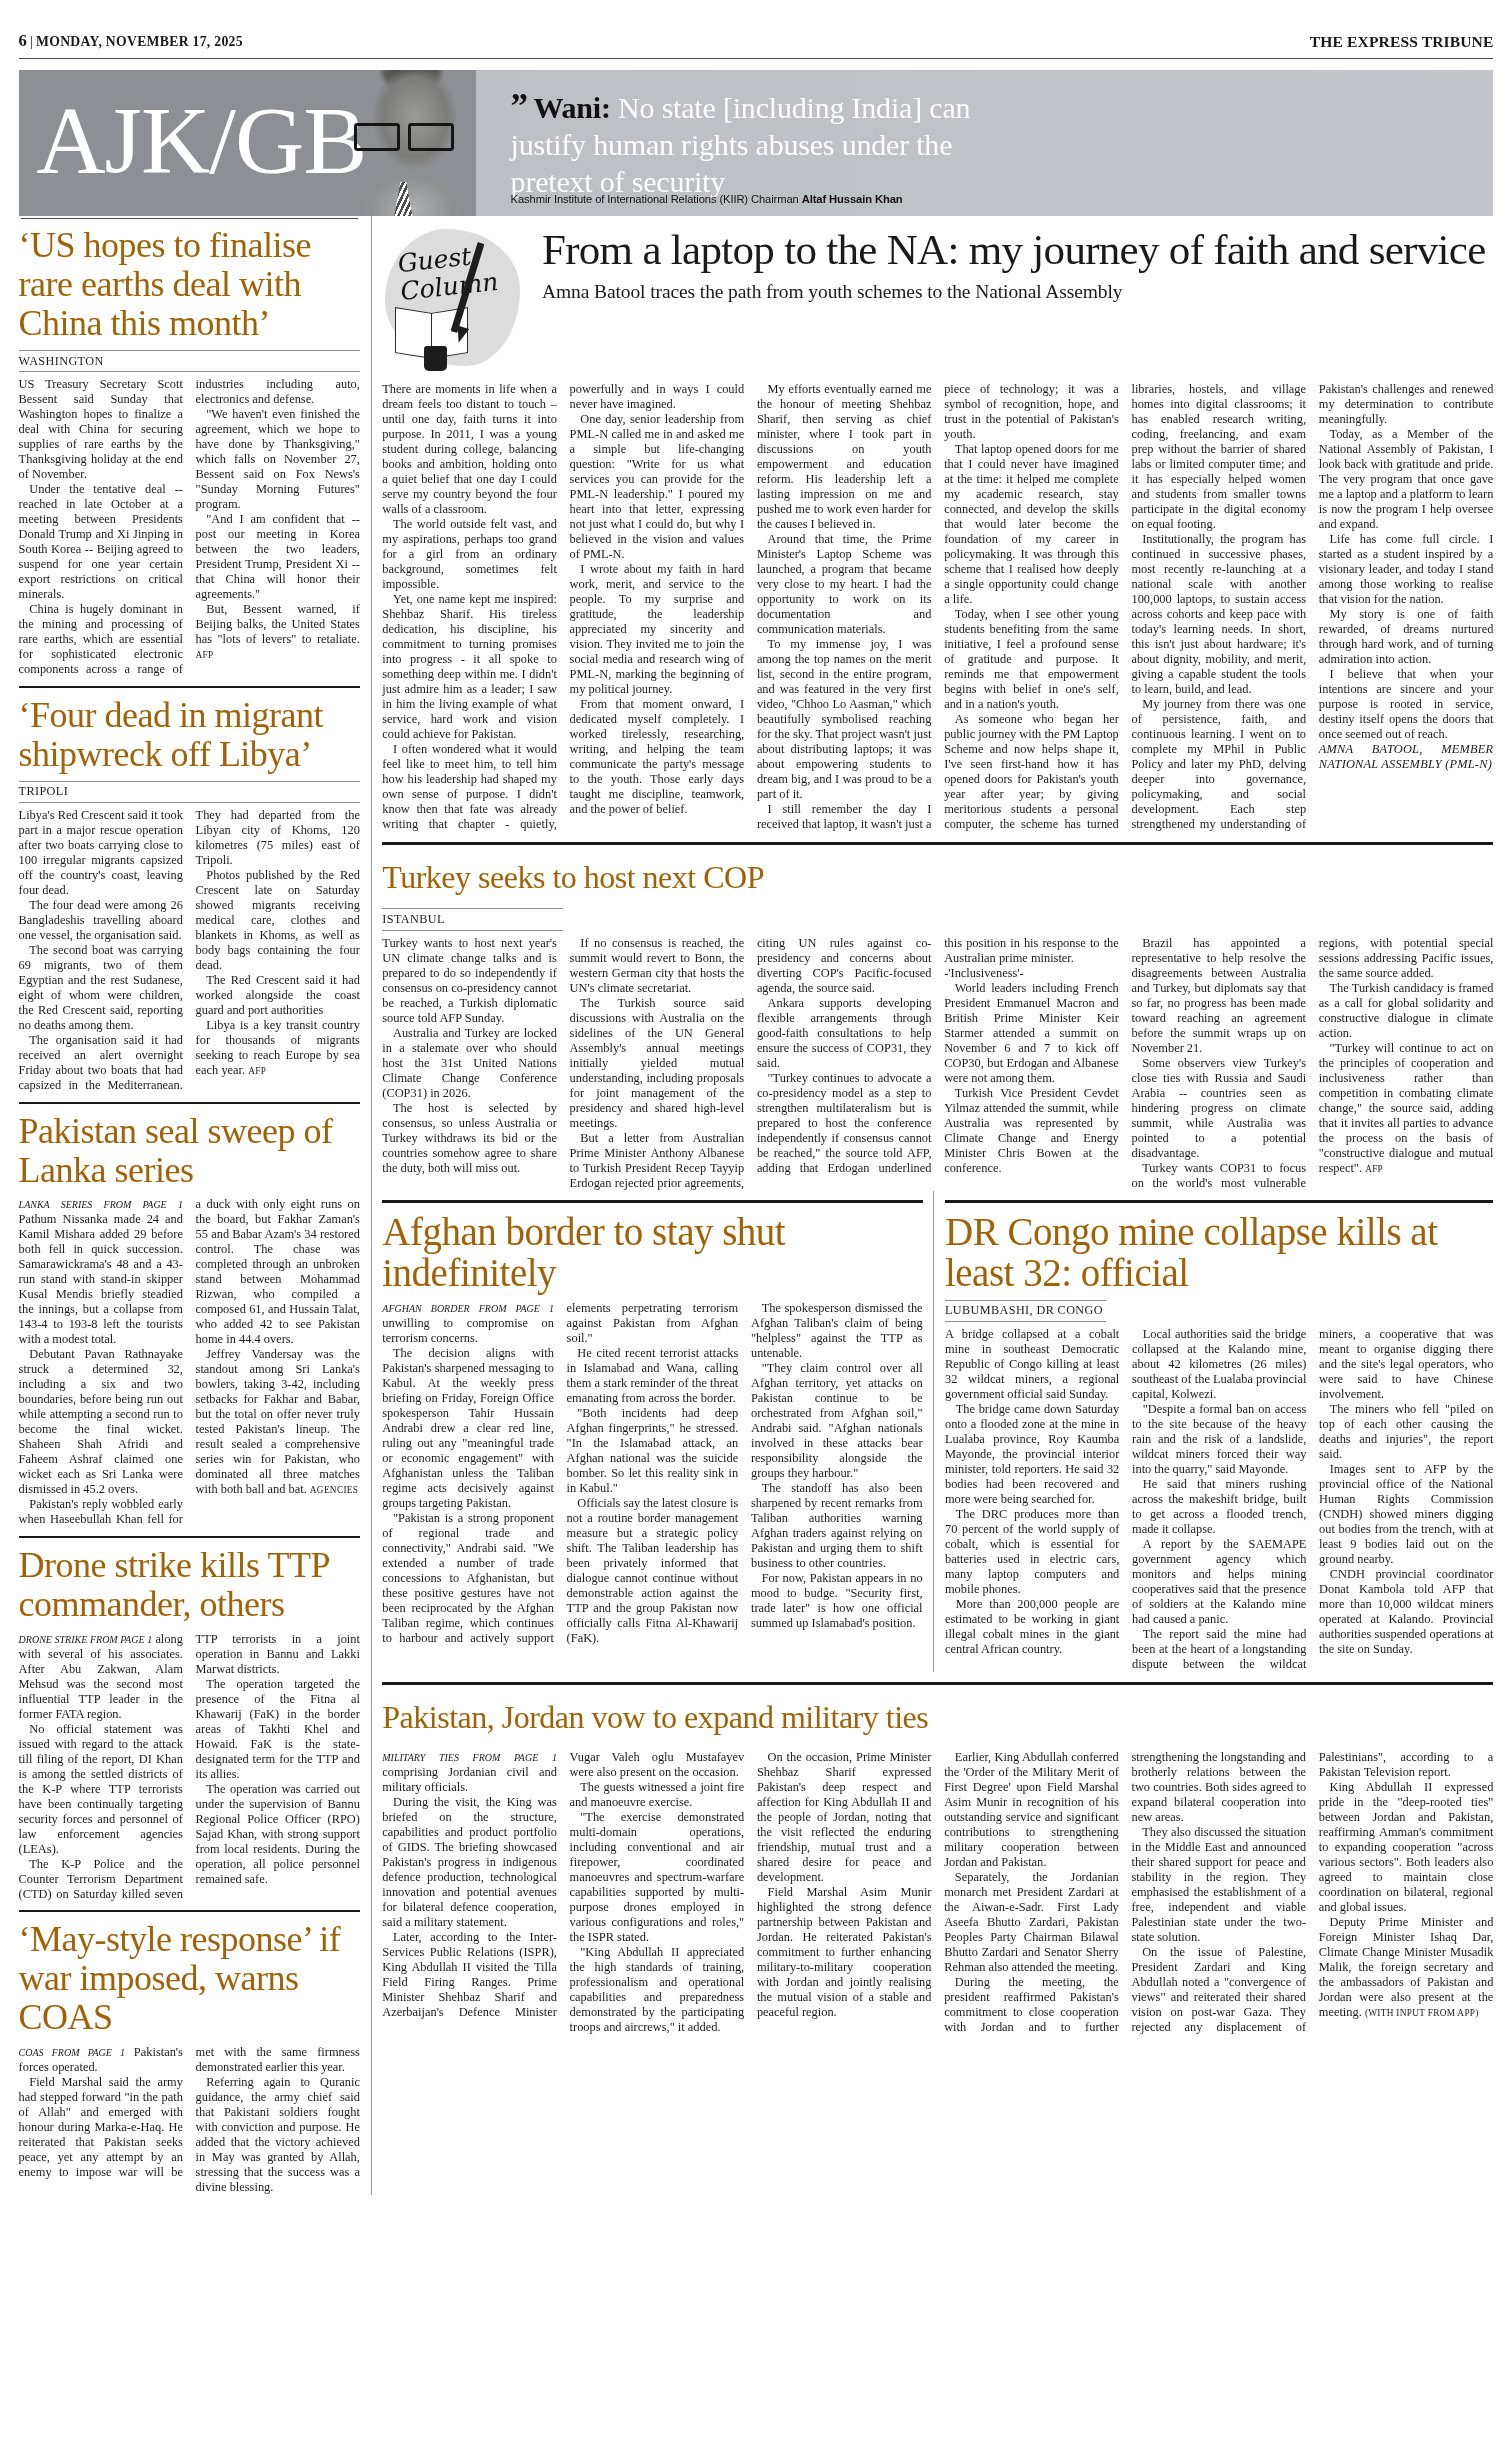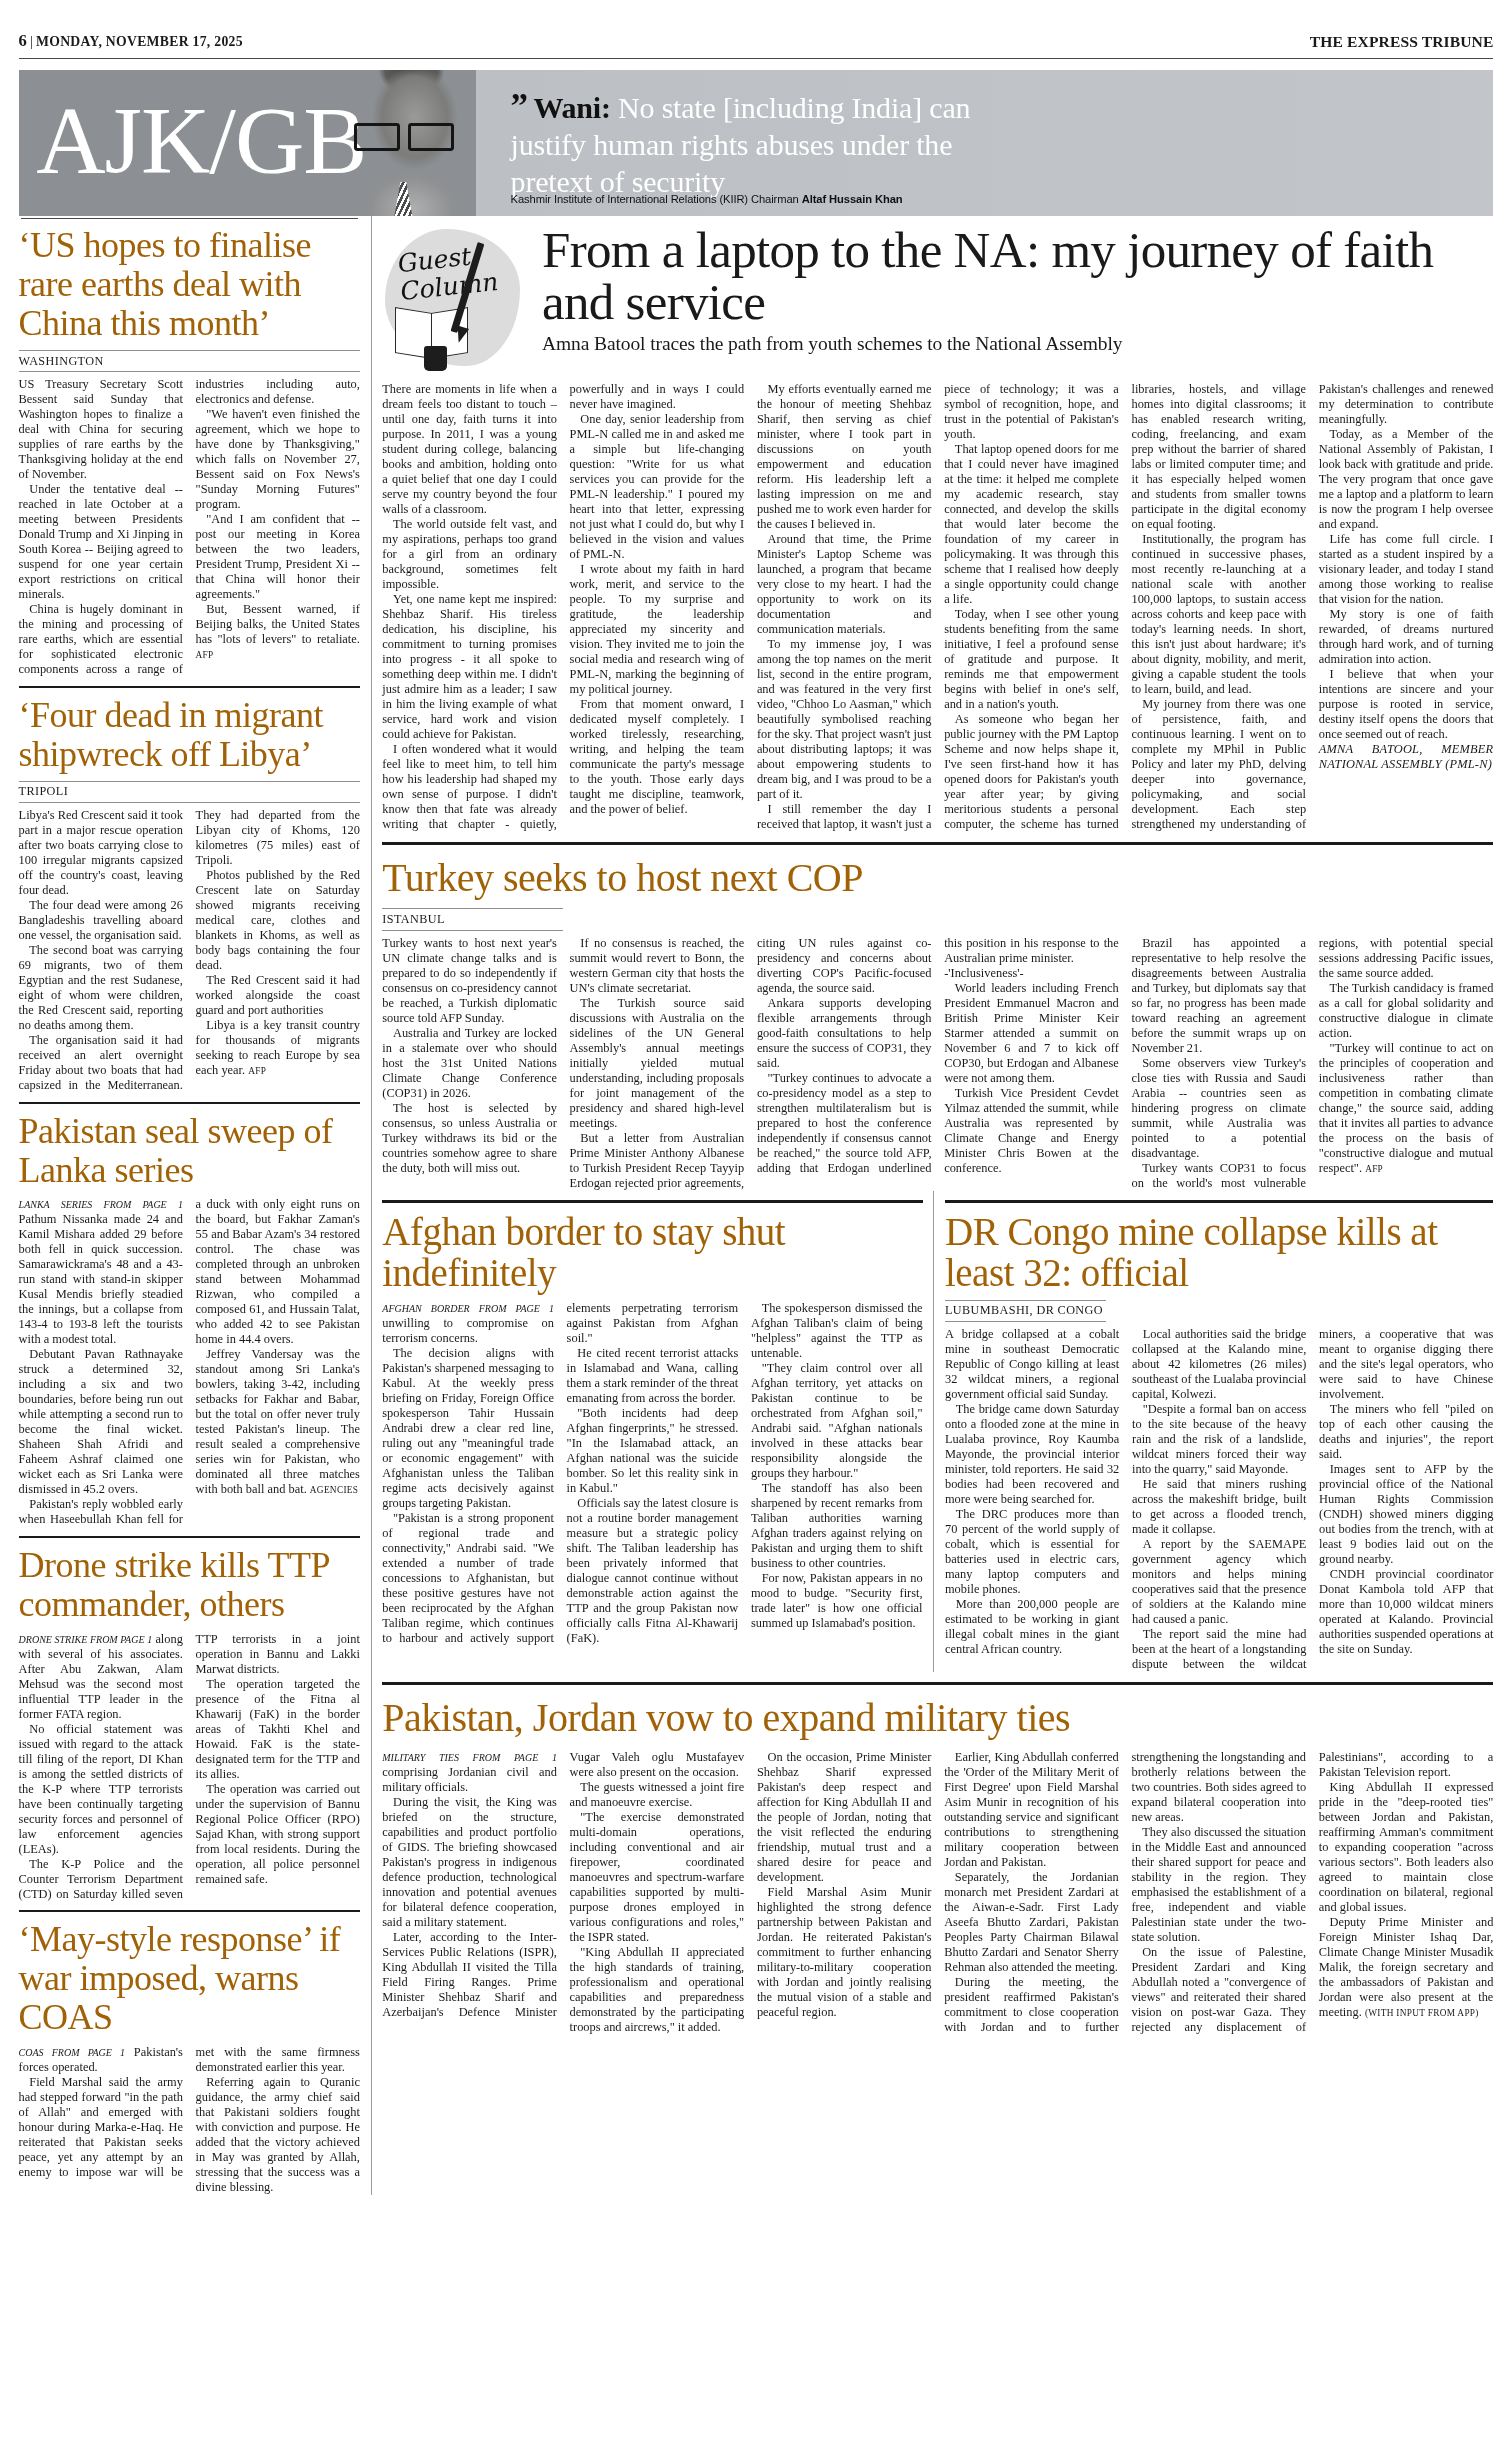--- a/index.html
+++ b/index.html
@@ -77,21 +77,21 @@
   .colsplit { display:flex; }
   .leftcol { width:352px; flex:0 0 352px; padding-right:10.7px; }
   .rightcol { flex:1; padding-left:10.7px; border-left:1px solid #9a9a9a; }
 
   .hr-heavy { border-top:3.4px solid #1a1a1a; margin:9.8px 0 0 0; }
   .hr-med   { border-top:2px solid #1a1a1a; margin:8.8px 0 0 0; }
 
   h1.hl { font-weight:400; letter-spacing:-0.5px; margin:7.8px 0 6.8px 0; color:#a16207; }
   .hl-lead   { font-size:36px; line-height:39px; }
   .hl-big    { font-size:39px; line-height:41px; }
-  .hl-huge   { font-size:40px; line-height:49px; }
+  .hl-huge   { font-size:32px; line-height:49px; }
 
   .dateline-box { border-top:1px solid #8f8f8f; border-bottom:1px solid #8f8f8f; padding:2.4px 0 2.9px 0; margin:2.9px 0 4.9px 0; }
   .dateline { font-size:12.2px; letter-spacing:0.4px; text-transform:uppercase; }
 
   .cols2 { column-count:2; column-gap:12.7px; column-rule:none; }
   .cols3 { column-count:3; column-gap:12.7px; }
   .cols6 { column-count:6; column-gap:12.7px; }
 
   p.bt {
     margin:0; font-size:12.4px; line-height:15px; text-align:justify;
@@ -113,21 +113,21 @@
   .gc-book { position:absolute; left:12.7px; top:86px; width:73px; height:44px; }
   .gc-book:before, .gc-book:after {
     content:""; position:absolute; top:0; width:35px; height:44px; background:#fff; border:1.5px solid #2a2a2a;
   }
   .gc-book:before { left:0; transform:skewY(9deg); }
   .gc-book:after { right:0; transform:skewY(-9deg); }
   .gc-pen { position:absolute; left:82px; top:16.6px; width:6.8px; height:93px; background:#1d1d1d; transform:rotate(17deg); border-radius:1.5px; }
   .gc-nib { position:absolute; left:73px; top:103px; width:0;height:0; border-left:6.3px solid transparent;border-right:6.3px solid transparent;border-top:16.6px solid #1d1d1d; transform:rotate(17deg); }
   .gc-ink { position:absolute; left:42px; top:122px; width:22.4px; height:25px; background:#1d1d1d; border-radius:2.9px 2.9px 4.9px 4.9px; }
   .gc-title { flex:1; }
-  .gc-title h1 { margin:0; font-size:51px; line-height:52px; font-weight:400; letter-spacing:-0.7px; }
+  .gc-title h1 { margin:0; font-size:43px; line-height:52px; font-weight:400; letter-spacing:-0.7px; }
   .gc-sub { font-size:19.5px; margin-top:4.9px; letter-spacing:-0.1px; }
   .mt10{margin-top:4.9px} .mt16{margin-top:7.8px} .mt24{margin-top:11.7px}
 </style>
 </head>
 <body>
 
 <div class="page">
 
   <div class="folio">
     <div class="folio-left">

